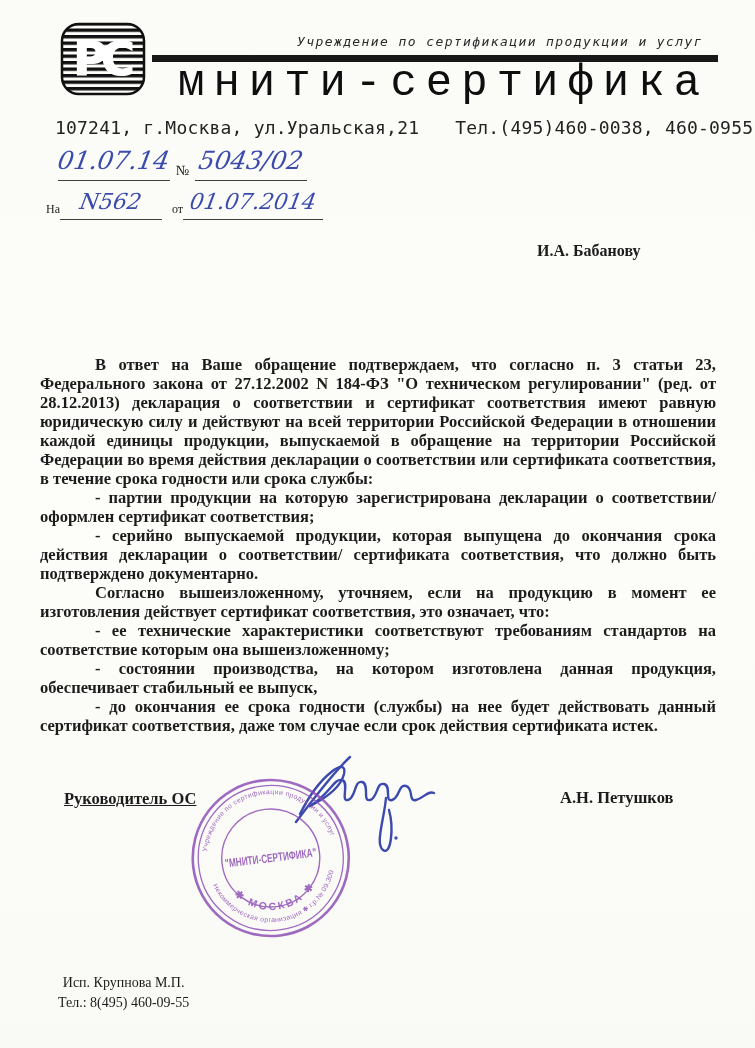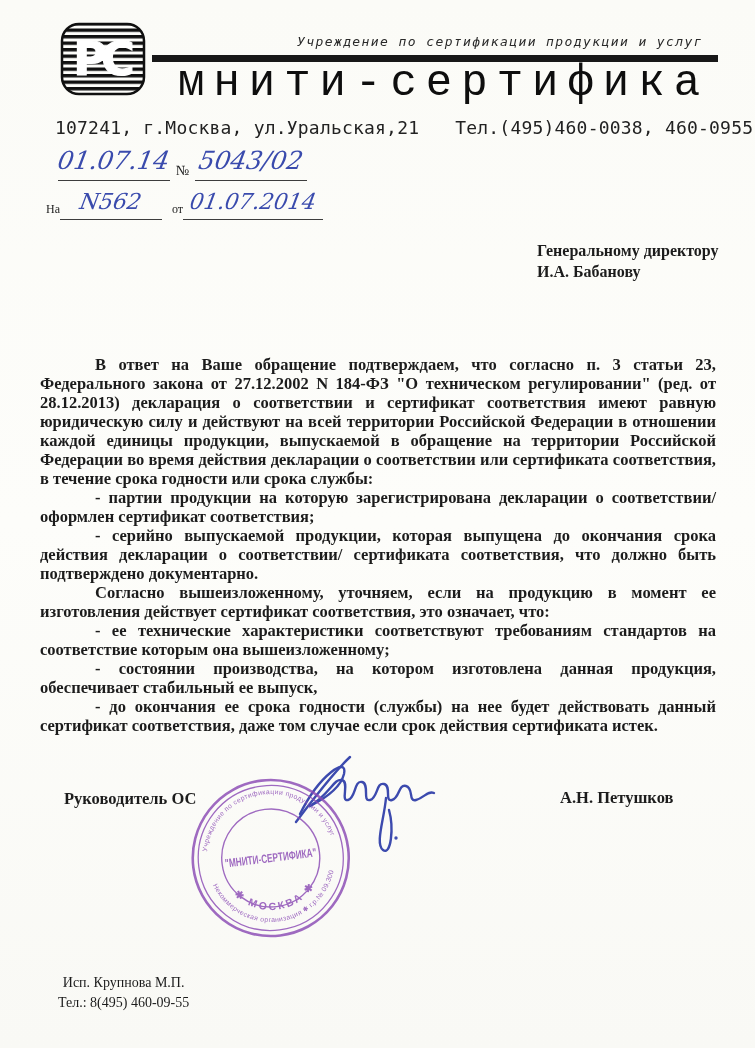--- a/index.html
+++ b/index.html
@@ -40,21 +40,21 @@
   .ref2{position:absolute;left:46px;top:189px;height:32px;}
   .ref2 .uline{height:30px;}
   .ref2 .hw{font-size:22px;}
   .form-label{font-family:Liberation Serif, serif;font-size:12px;display:inline-block;vertical-align:bottom;padding-bottom:3px;}
   
   .recipient{position:absolute;left:537px;top:240px;font-weight:bold;font-size:16px;line-height:21px;white-space:nowrap;}
   
   .body-text{position:absolute;left:40px;top:355px;width:676px;font-size:16.5px;line-height:19px;text-align:justify;font-weight:bold;}
   .body-text p{margin:0;text-indent:55px;}
   
-  .signer-role{position:absolute;left:64px;top:789px;font-weight:bold;font-size:16.5px;white-space:nowrap;}
+  .signer-role{position:absolute;left:64px;top:789px;font-weight:bold;font-size:16.5px;white-space:nowrap;text-decoration:underline;}
   .signer-name{position:absolute;left:560px;top:788px;font-weight:bold;font-size:16.5px;white-space:nowrap;}
   .autograph{position:absolute;left:290px;top:750px;}
   .stamp{position:absolute;left:188px;top:775px;opacity:.82;transform:rotate(-7deg);}
   
   .footer{position:absolute;left:58px;top:973px;font-size:14px;line-height:20px;text-align:center;}
 </style>
 </head>
 <body>
 
 <div class="page">
@@ -83,21 +83,20 @@
 
   <div class="ref1">
     <span class="uline" style="width:112px"><span class="hw">01.07.14</span></span><span class="ref-num-label">№</span><span class="uline" style="width:112px"><span class="hw">5043/02</span></span>
   </div>
 
   <div class="ref2">
     <span class="form-label">На</span><span class="uline" style="width:102px"><span class="hw">N562</span></span><span class="form-label" style="margin-left:10px;">от</span><span class="uline" style="width:140px"><span class="hw">01.07.2014</span></span>
   </div>
 
   <div class="recipient">
-    <div>Генеральному директору</div>
     <div>И.А. Бабанову</div>
   </div>
 
   <div class="body-text">
     <p>В ответ на Ваше обращение подтверждаем, что согласно п. 3 статьи 23, Федерального закона от 27.12.2002 N 184-ФЗ "О техническом регулировании" (ред. от 28.12.2013) декларация о соответствии и сертификат соответствия имеют равную юридическую силу и действуют на всей территории Российской Федерации в отношении каждой единицы продукции, выпускаемой в обращение на территории Российской Федерации во время действия декларации о соответствии или сертификата соответствия, в течение срока годности или срока службы:</p>
     <p>- партии продукции на которую зарегистрирована декларации о соответствии/оформлен сертификат соответствия;</p>
     <p>- серийно выпускаемой продукции, которая выпущена до окончания срока действия декларации о соответствии/ сертификата соответствия, что должно быть подтверждено документарно.</p>
     <p>Согласно вышеизложенному, уточняем, если на продукцию в момент ее изготовления действует сертификат соответствия, это означает, что:</p>
     <p>- ее технические характеристики соответствуют требованиям стандартов на соответствие которым она вышеизложенному;</p>
     <p>- состоянии производства, на котором изготовлена данная продукция, обеспечивает стабильный ее выпуск,</p>

